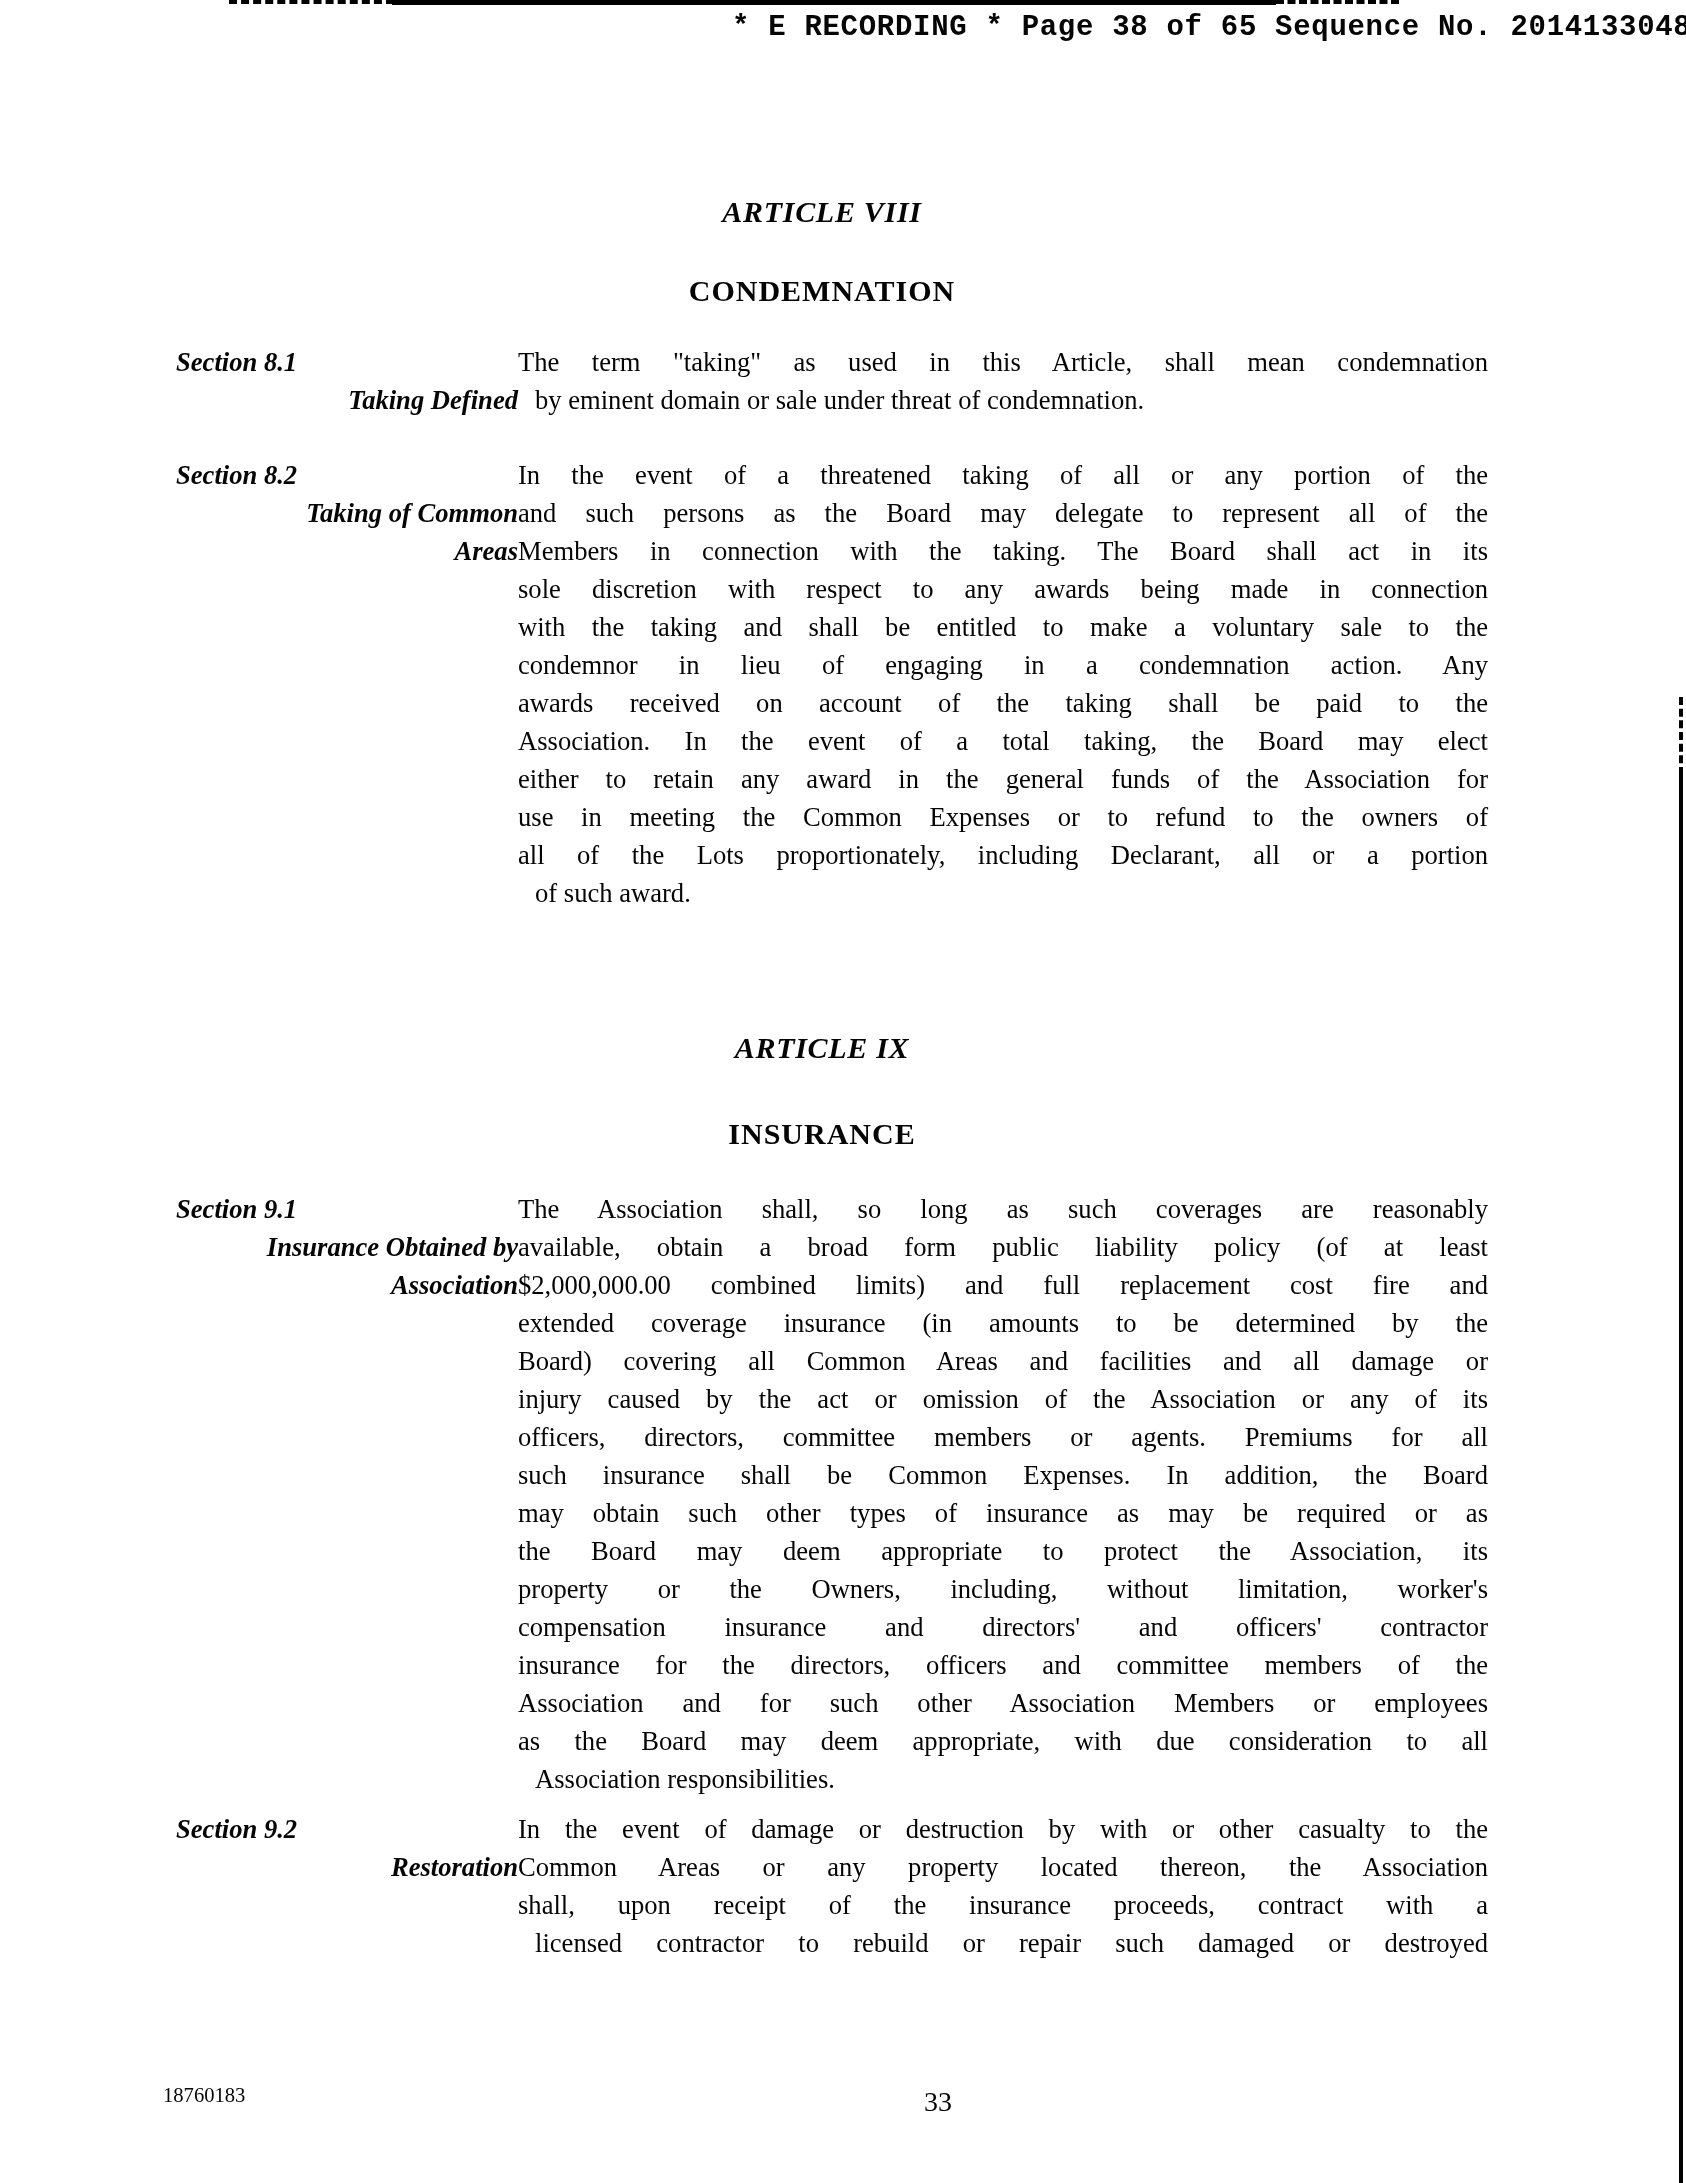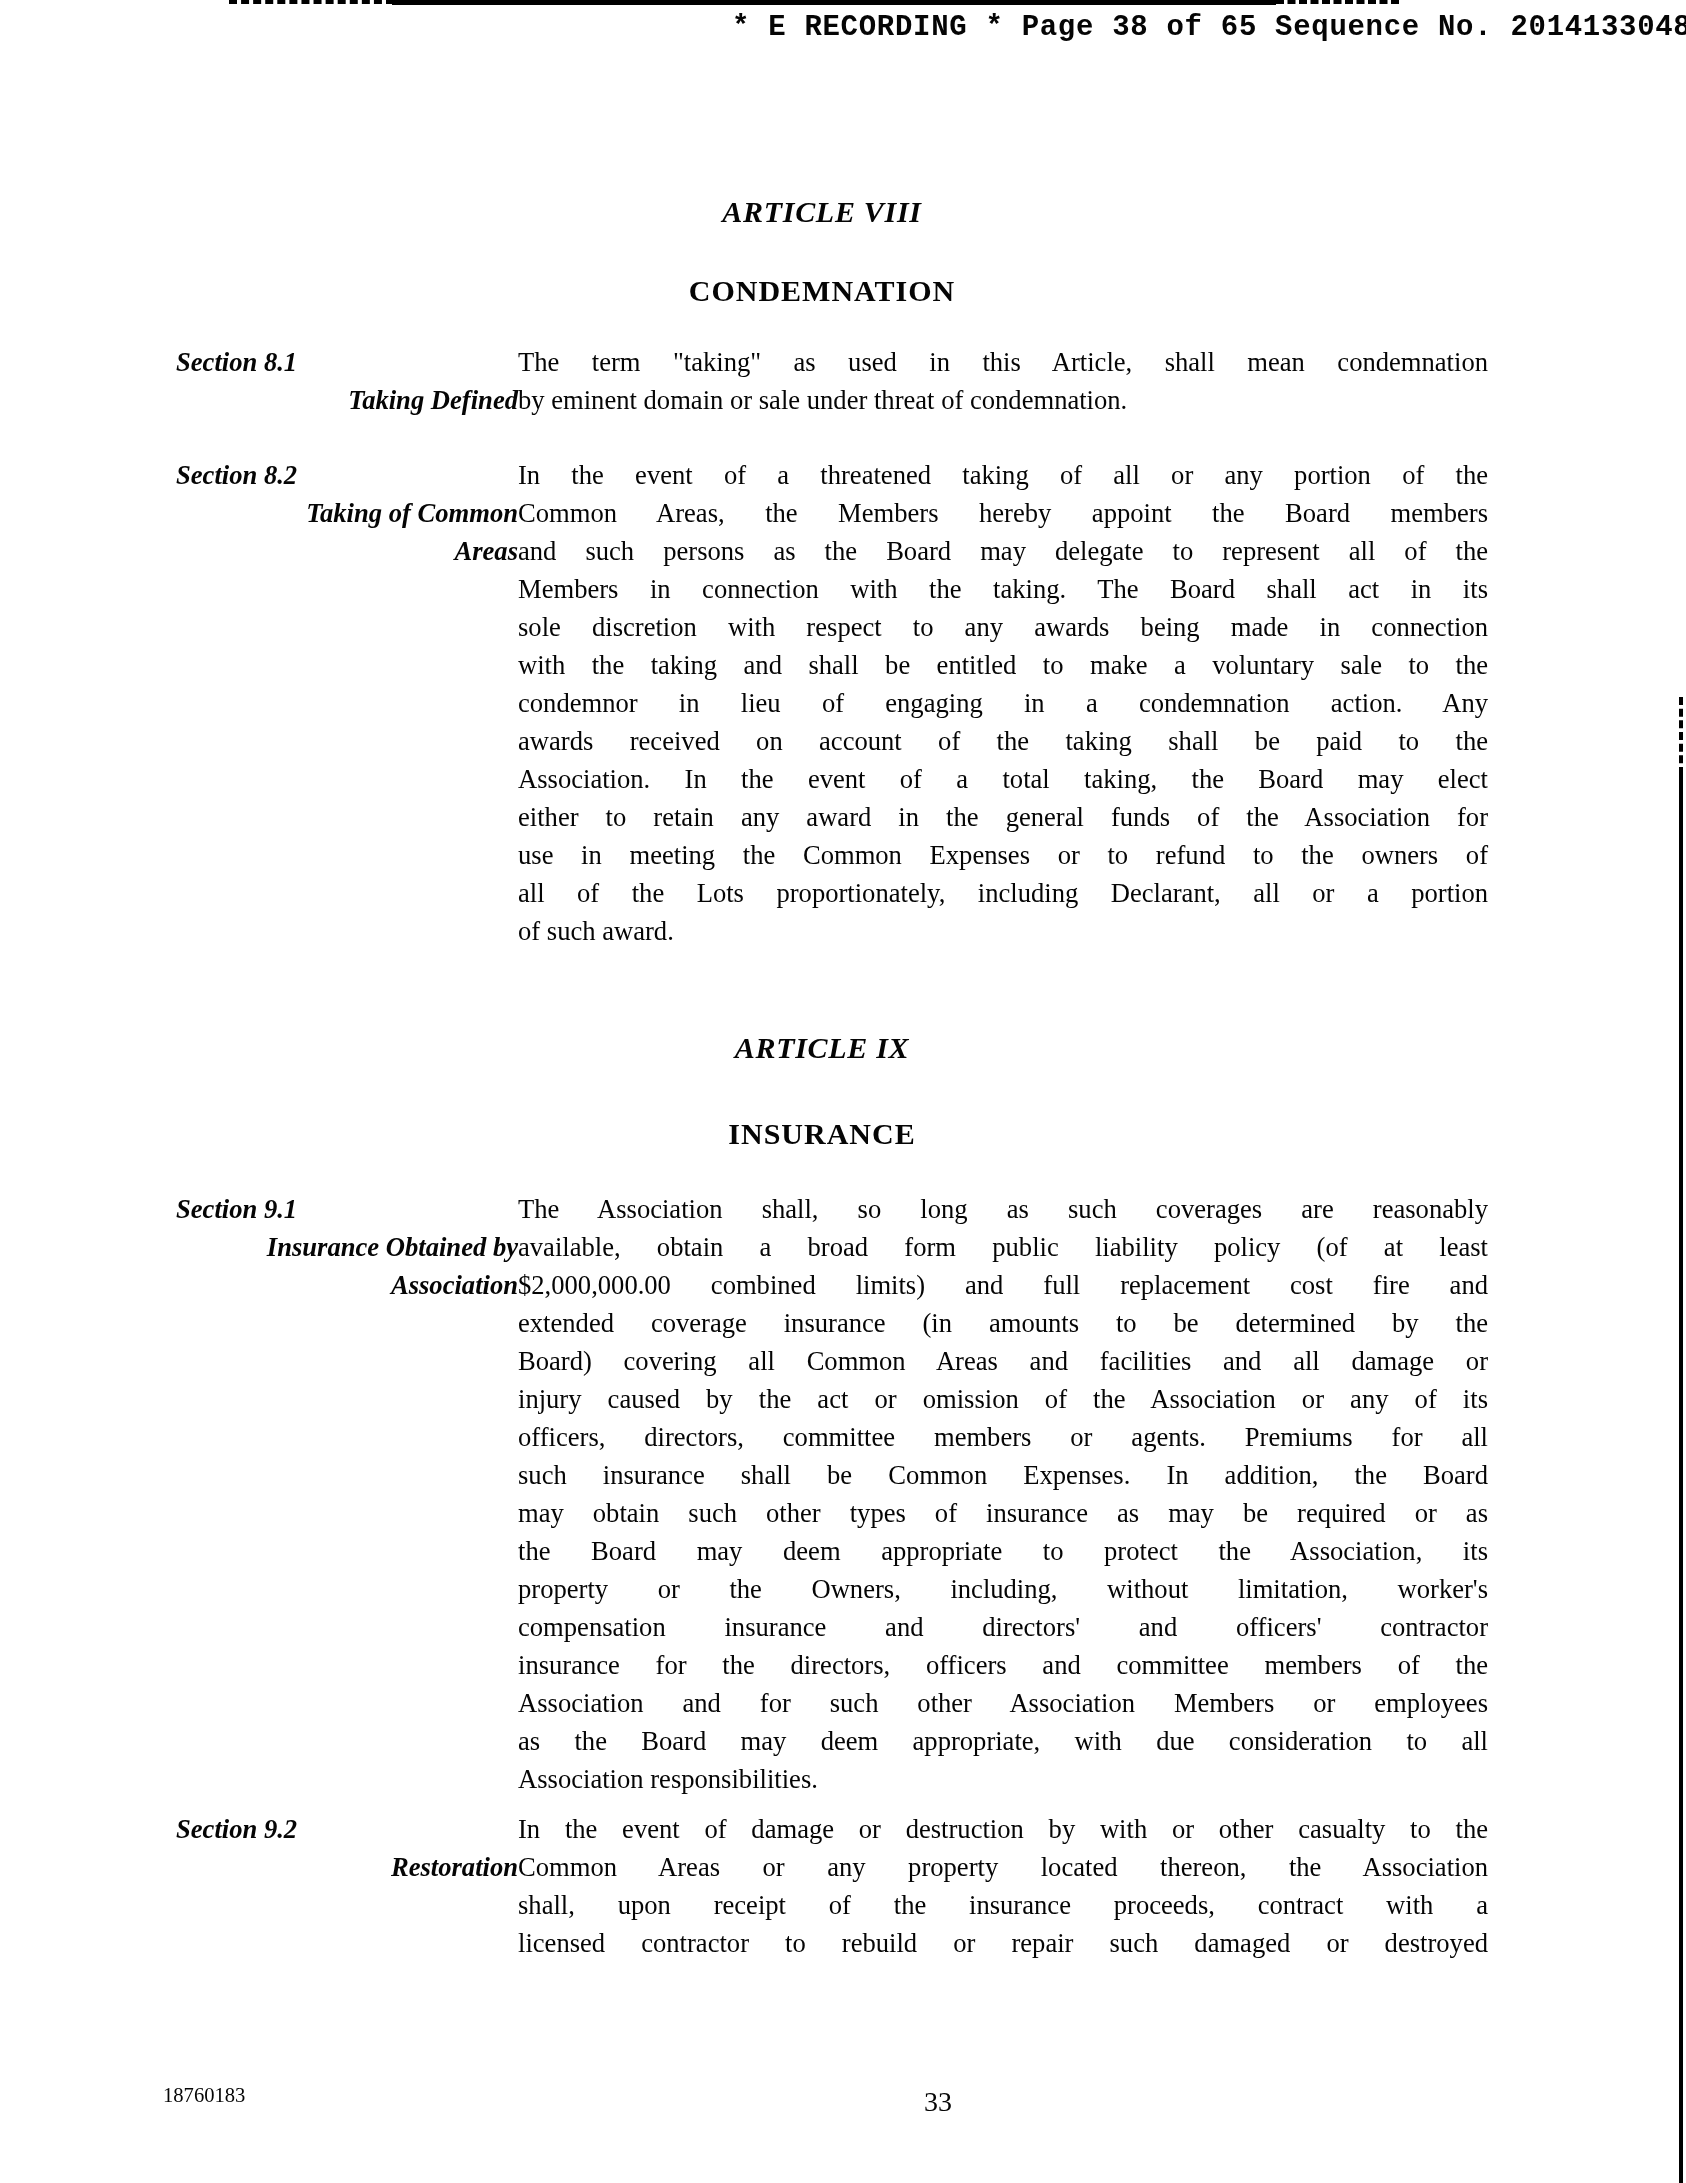--- a/index.html
+++ b/index.html
@@ -96,21 +96,21 @@
   .section-body {
     width: 970px;
     flex: 0 0 970px;
     font-size: 26.6px;
     line-height: 38px;
   }
   .section-body .tline {
     text-align: justify;
     text-align-last: justify;
   }
-  .section-body .tline:last-child { text-align-last: left; }
+  .section-body .tline:last-child { text-align-last: left; margin-left: 17px; }
   .section-body.continued .tline:last-child { text-align-last: justify; }
 
   .footer-doc-number {
     position: absolute;
     left: 163px;
     top: 2084px;
     font-size: 20.6px;
     white-space: nowrap;
   }
   .footer-page-number {
@@ -153,21 +153,20 @@
   <div class="section-row row-8-2">
     <div class="section-label">
       <div class="section-number">Section 8.2</div>
       <div>
           <div class="tline">Taking of Common</div>
           <div class="tline">Areas</div>
         </div>
     </div>
     <div class="section-body">
         <div class="tline">In the event of a threatened taking of all or any portion of the</div>
-        <div class="tline">Common Areas, the Members hereby appoint the Board members</div>
         <div class="tline">and such persons as the Board may delegate to represent all of the</div>
         <div class="tline">Members in connection with the taking.  The Board shall act in its</div>
         <div class="tline">sole discretion with respect to any awards being made in connection</div>
         <div class="tline">with the taking and shall be entitled to make a voluntary sale to the</div>
         <div class="tline">condemnor in lieu of engaging in a condemnation action.  Any</div>
         <div class="tline">awards received on account of the taking shall be paid to the</div>
         <div class="tline">Association.  In the event of a total taking, the Board may elect</div>
         <div class="tline">either to retain any award in the general funds of the Association for</div>
         <div class="tline">use in meeting the Common Expenses or to refund to the owners of</div>
         <div class="tline">all of the Lots proportionately, including Declarant, all or a portion</div>

